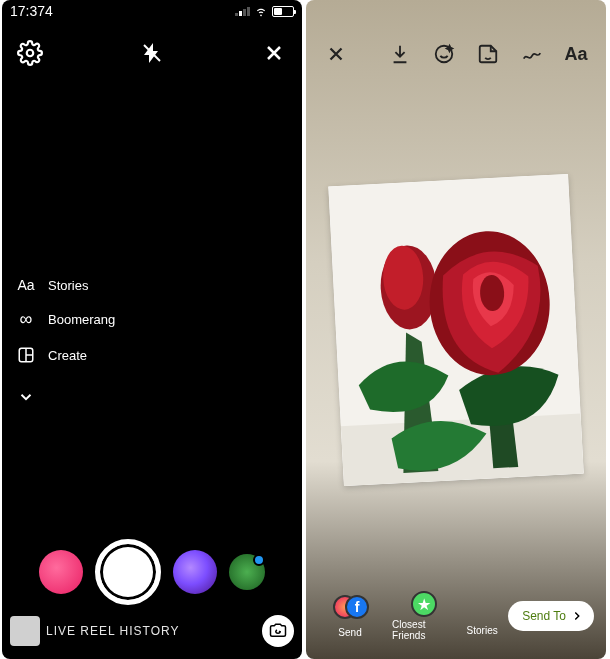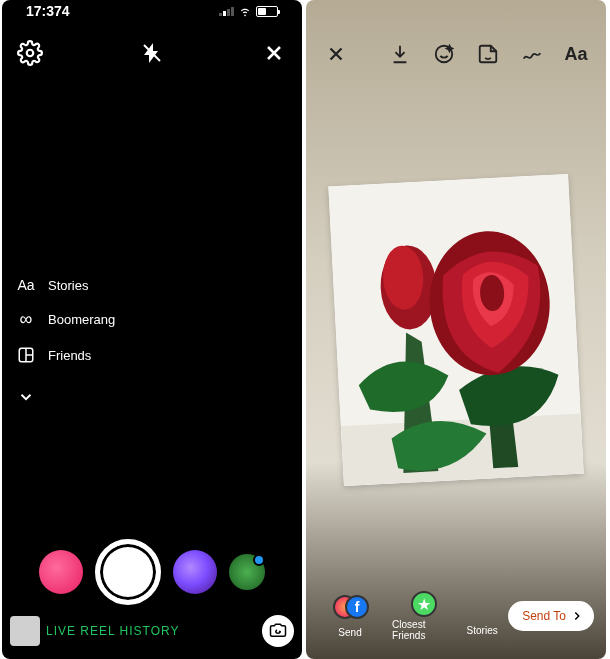--- a/index.html
+++ b/index.html
@@ -2,21 +2,21 @@
 <html><head>
 <meta charset="utf-8">
 <style>
   * { margin: 0; padding: 0; box-sizing: border-box; font-family: -apple-system, sans-serif; }
   body { background: #fff; width: 610px; height: 659px; display: flex; }
   .screen { height: 659px; border-radius: 8px; overflow: hidden; margin: 0 2px; position: relative; }
   .left { width: 300px; background: #000; color: #fff; display: flex; flex-direction: column; }
   .right { width: 300px; background: linear-gradient(180deg, #b5ab95 0%, #d5cfc0 40%, #e2ddd1 70%, #4b4438 100%); display: flex; flex-direction: column; position: relative; }
 
   
-  .status-bar { display: flex; justify-content: space-between; align-items: center; padding: 3px 24px 0; font-size: 14px; font-weight: 700; }
+  .status-bar { display: flex; justify-content: space-between; align-items: center; padding: 3px 8px 0; font-size: 14px; font-weight: 400; }
   .status-right { display: flex; align-items: center; gap: 4px; }
   .signal { display: flex; gap: 1px; align-items: flex-end; }
   .signal span { width: 3px; background: #fff; }
   .signal span:nth-child(1){height:3px;background:#555}
   .signal span:nth-child(2){height:5px;background:#fff}
   .signal span:nth-child(3){height:7px;background:#555}
   .signal span:nth-child(4){height:9px;background:#555}
   .wifi { width:14px; height:14px; }
   .battery { width:22px; height:11px; border:1px solid #fff; border-radius:2px; position:relative; }
   .battery::after{content:"";position:absolute;right:-3px;top:3px;width:2px;height:4px;background:#fff;border-radius:0 1px 1px 0;}
@@ -31,38 +31,38 @@
   .chevron-down { margin-top:8px; }
 
   .effects-row { display:flex; align-items:center; justify-content:center; gap:12px; margin-top:auto; padding:0 12px; }
   .effect { width:44px; height:44px; border-radius:50%; flex-shrink:0; }
   .eff-pink { background: radial-gradient(circle at 40% 40%, #ff6b9d, #e91e63); }
   .shutter { width:66px; height:66px; border-radius:50%; border:5px solid #fff; background:#fff; box-shadow: inset 0 0 0 3px #000; }
   .eff-purple { background: radial-gradient(circle at 40% 40%, #b388ff, #7c4dff 45%, #4a148c); }
   .eff-avatar { width:36px; height:36px; background: radial-gradient(circle, #4caf50, #1b5e20); position:relative; }
   .eff-avatar::after{content:"";position:absolute;top:0;right:0;width:8px;height:8px;background:#2196f3;border-radius:50%;border:2px solid #000;}
 
-  .bottom-modes { display:flex; align-items:center; padding:10px 8px 12px; gap:6px; font-size:12px; letter-spacing:1px; color:#22c55e; }
+  .bottom-modes { display:flex; align-items:center; padding:10px 8px 12px; gap:6px; font-size:12px; letter-spacing:1px; color:#e5e5e5; }
   .gallery-thumb { width:30px; height:30px; background:#d0d0d0; border-radius:4px; }
   .modes-text { flex:1; }
   .cam-switch { width:32px; height:32px; background:#fff; border-radius:50%; display:flex; align-items:center; justify-content:center; color:#000; }
 
   
   .edit-top { display:flex; align-items:center; justify-content:space-between; padding:40px 16px 10px; }
   .edit-tools { display:flex; align-items:center; gap:16px; }
   .photo-area { flex:1; display:flex; align-items:center; justify-content:center; padding:10px 28px; }
   .photo { width:240px; height:300px; transform: rotate(-3deg); background:#fff; display:flex; align-items:center; justify-content:center; box-shadow:0 2px 6px rgba(0,0,0,0.2); }
   .rose-svg { width:100%; height:100%; }
   .share-bar { display:flex; align-items:center; padding:10px 12px 18px; gap:10px; color:#fff; font-size:10px; }
   .share-item { display:flex; flex-direction:column; align-items:center; gap:2px; flex:1; }
   .avatar-stack { position:relative; width:34px; height:30px; }
   .avatar-stack .a1{position:absolute;left:0;width:24px;height:24px;border-radius:50%;background:radial-gradient(circle,#ff9a56,#e91e63);border:2px solid #333;}
   .avatar-stack .a2{position:absolute;left:12px;width:24px;height:24px;border-radius:50%;background:#1877f2;border:2px solid #333;display:flex;align-items:center;justify-content:center;color:#fff;font-weight:bold;font-size:14px;}
   .cf-circle { width:26px; height:26px; border-radius:50%; background:#4cd964; border:2px solid #333; display:flex; align-items:center; justify-content:center; color:#fff; font-size:16px; }
-  .sendto { background:#fff; color:#c2410c; border-radius:20px; padding:8px 10px 8px 14px; display:flex; align-items:center; gap:4px; font-size:12px; margin-left:auto; }
+  .sendto { background:#fff; color:#4d7c0f; border-radius:20px; padding:8px 10px 8px 14px; display:flex; align-items:center; gap:4px; font-size:12px; margin-left:auto; }
 </style>
 </head>
 <body>
 
 <div class="screen left">
   <div class="status-bar">
     <span>17:374</span>
     <div class="status-right">
       <div class="signal">
           <span></span>
@@ -109,21 +109,21 @@
       <span>Boomerang</span>
     </div>
     <div class="mode-item">
       <span class="mode-icon">
         <svg width="18" height="18" viewBox="0 0 24 24" fill="none" stroke="#fff" stroke-width="2">
             <rect x="3" y="3" width="18" height="18" rx="3"></rect>
             <line x1="12" y1="3" x2="12" y2="21"></line>
             <line x1="12" y1="12" x2="21" y2="12"></line>
           </svg>
       </span>
-      <span>Friends</span>
+      <span>Create</span>
     </div>
     <div class="mode-item chevron-down">
       <span class="mode-icon">
         <svg width="18" height="18" viewBox="0 0 24 24" fill="none" stroke="#fff" stroke-width="2.5">
             <path d="M6 9l6 6 6-6"></path>
           </svg>
       </span>
     </div>
   </div>
 

